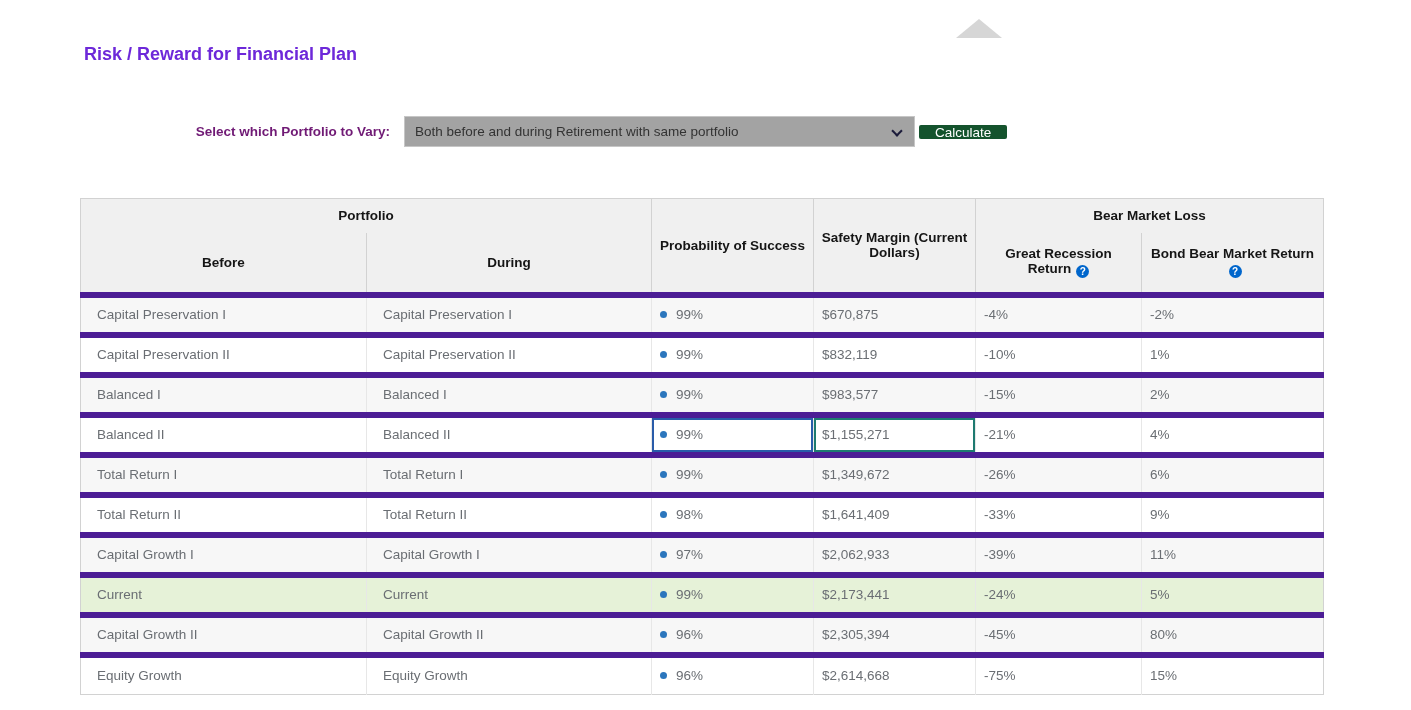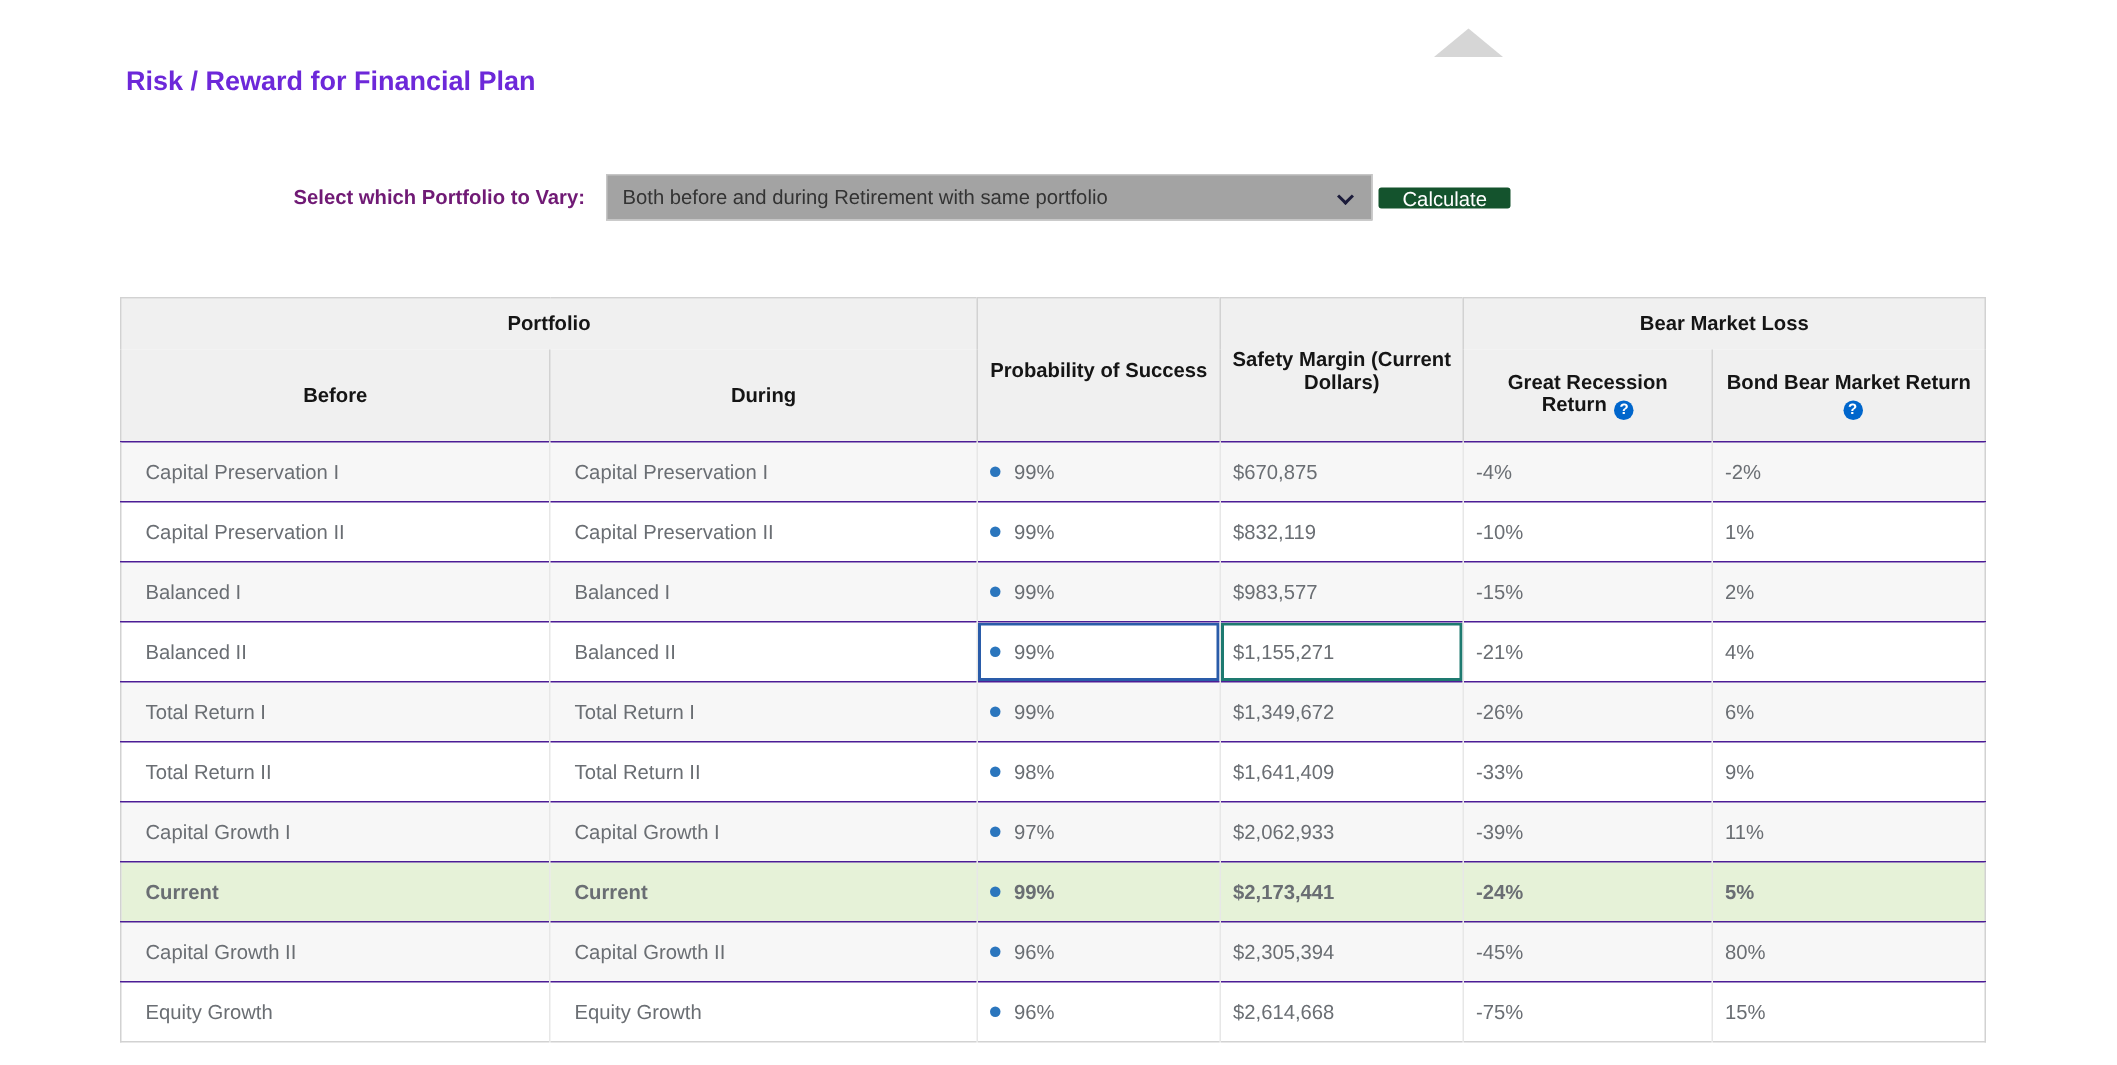--- a/index.html
+++ b/index.html
@@ -26,26 +26,26 @@
   table.risk-table { position:absolute; left:80px; top:198px; width:1243px;
     border-collapse:collapse; table-layout:fixed; font-size:13.5px;
     border:1px solid #d2d2d2; }
   .risk-table th { background:#f0f0f0; color:#151515; font-weight:bold; text-align:center; vertical-align:middle;
     padding:2px 6px; }
   .risk-table thead tr.group-row th { height:34px; }
   .risk-table th.sub { height:62px; }
   .risk-table th.bl { border-left:1px solid #d2d2d2; }
   .risk-table thead { border-bottom:1px solid #d2d2d2; }
 
-  .risk-table tbody td { height:40px; color:#6a6e73; border-top:1px solid #4c1d95; padding:0 8px; }
+  .risk-table tbody td { height:40px; color:#6a6e73; border-top:6px solid #4c1d95; padding:0 8px; }
   .risk-table tbody td.text { padding-left:16px; text-align:left; }
   .risk-table tbody td.num { text-align:left; }
   .risk-table tbody td.bl-light { border-left:1px solid #e7e7e7; }
   .risk-table tbody tr:nth-child(odd) { background:#f7f7f7; }
-  .risk-table tbody tr.highlight { background:#e6f2d8;font-weight:bold; }
+  .risk-table tbody tr.highlight { background:#e6f2d8; }
   .risk-table tbody tr { cursor:default; }
 
   .dot { display:inline-block; width:7px; height:7px; border-radius:50%; background:#2b76bd;
     margin-right:9px; vertical-align:1px; }
 
   .outline-blue { box-shadow: inset 0 0 0 2px #2a5ca9; }
   .outline-teal { box-shadow: inset 0 0 0 2px #1e7a70; }
 
   .help-icon { display:inline-block; width:13px; height:13px; border-radius:50%; background:#0066cc;
     color:#ffffff; font-size:10px; line-height:13px; text-align:center; font-weight:bold;

